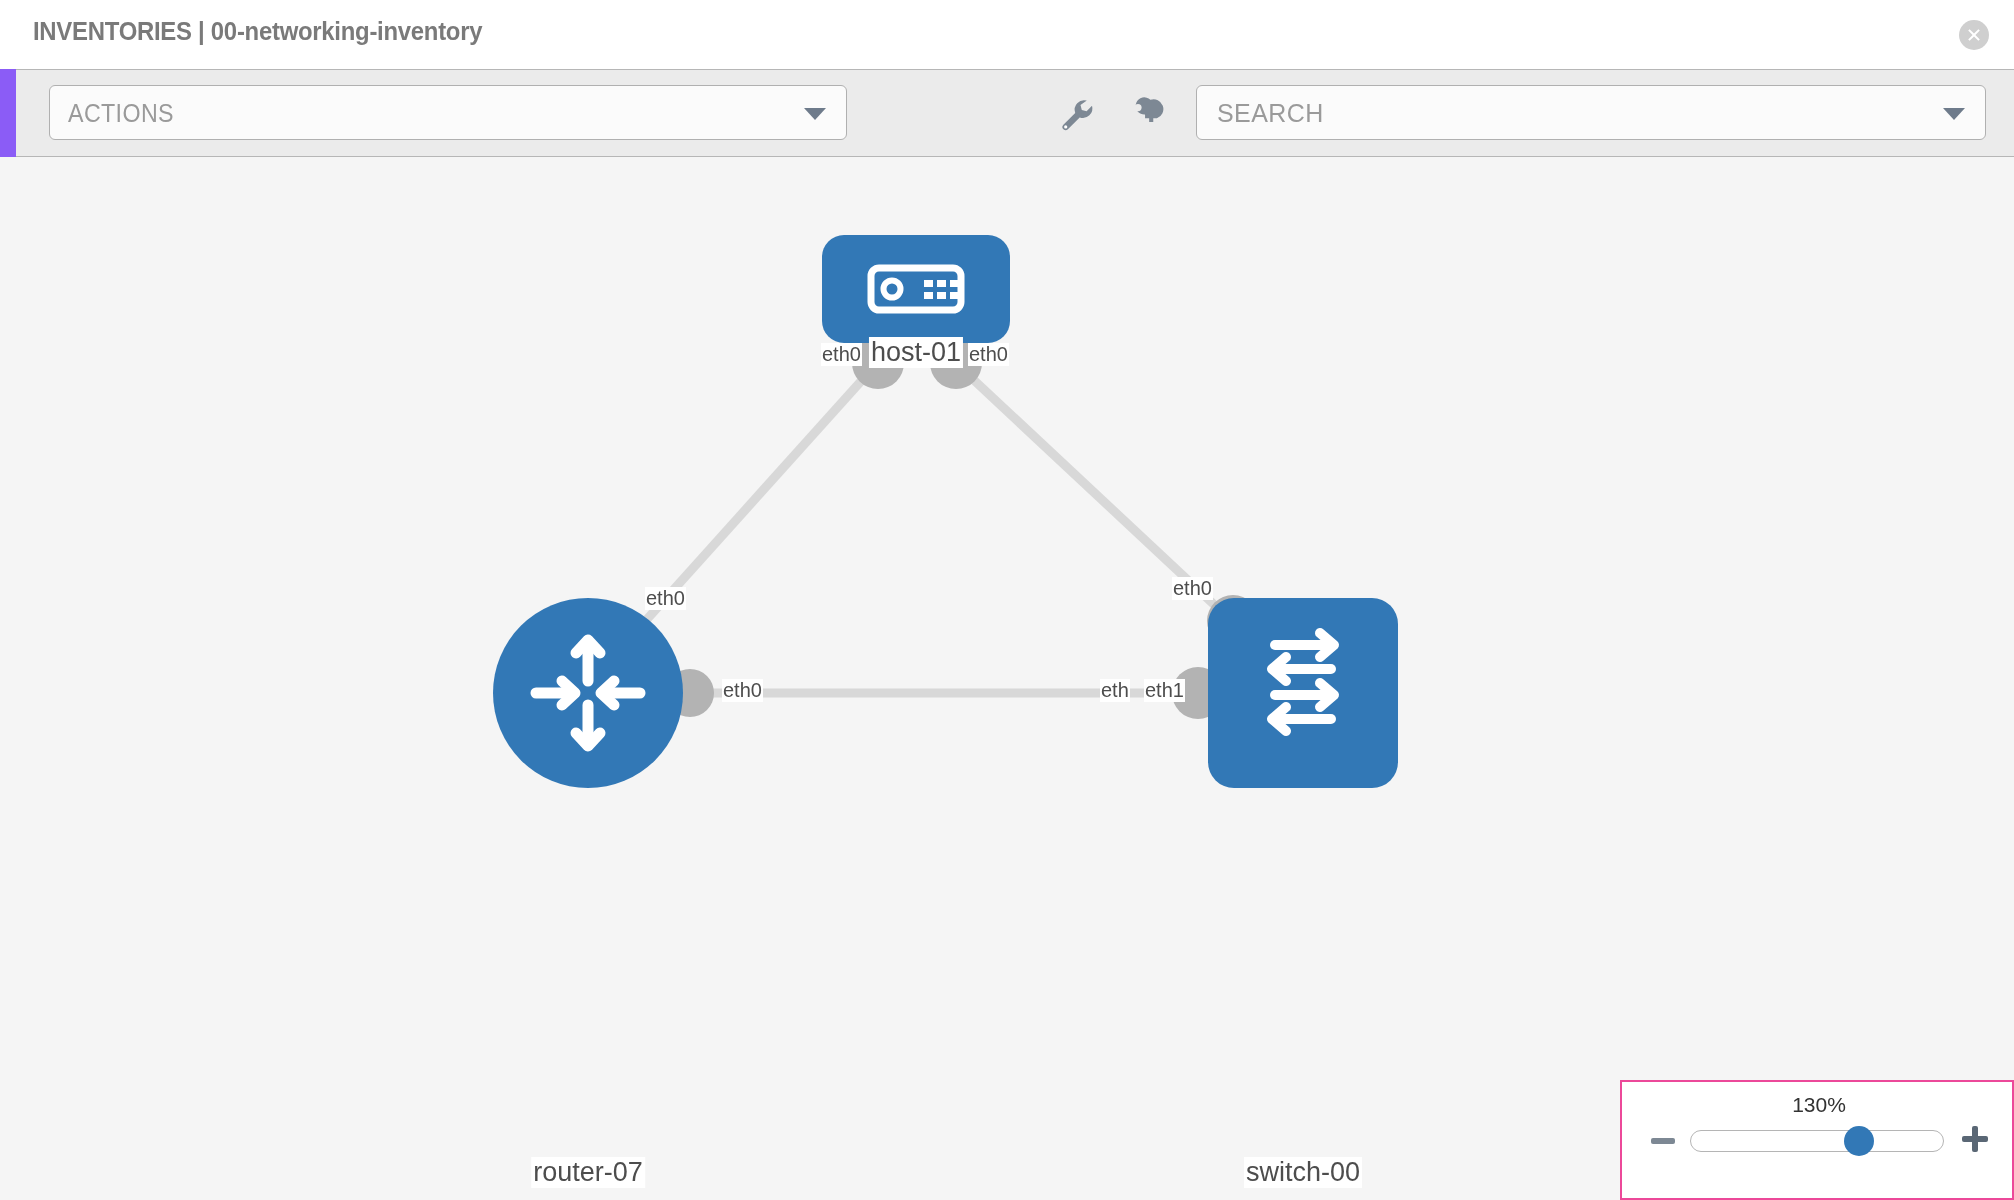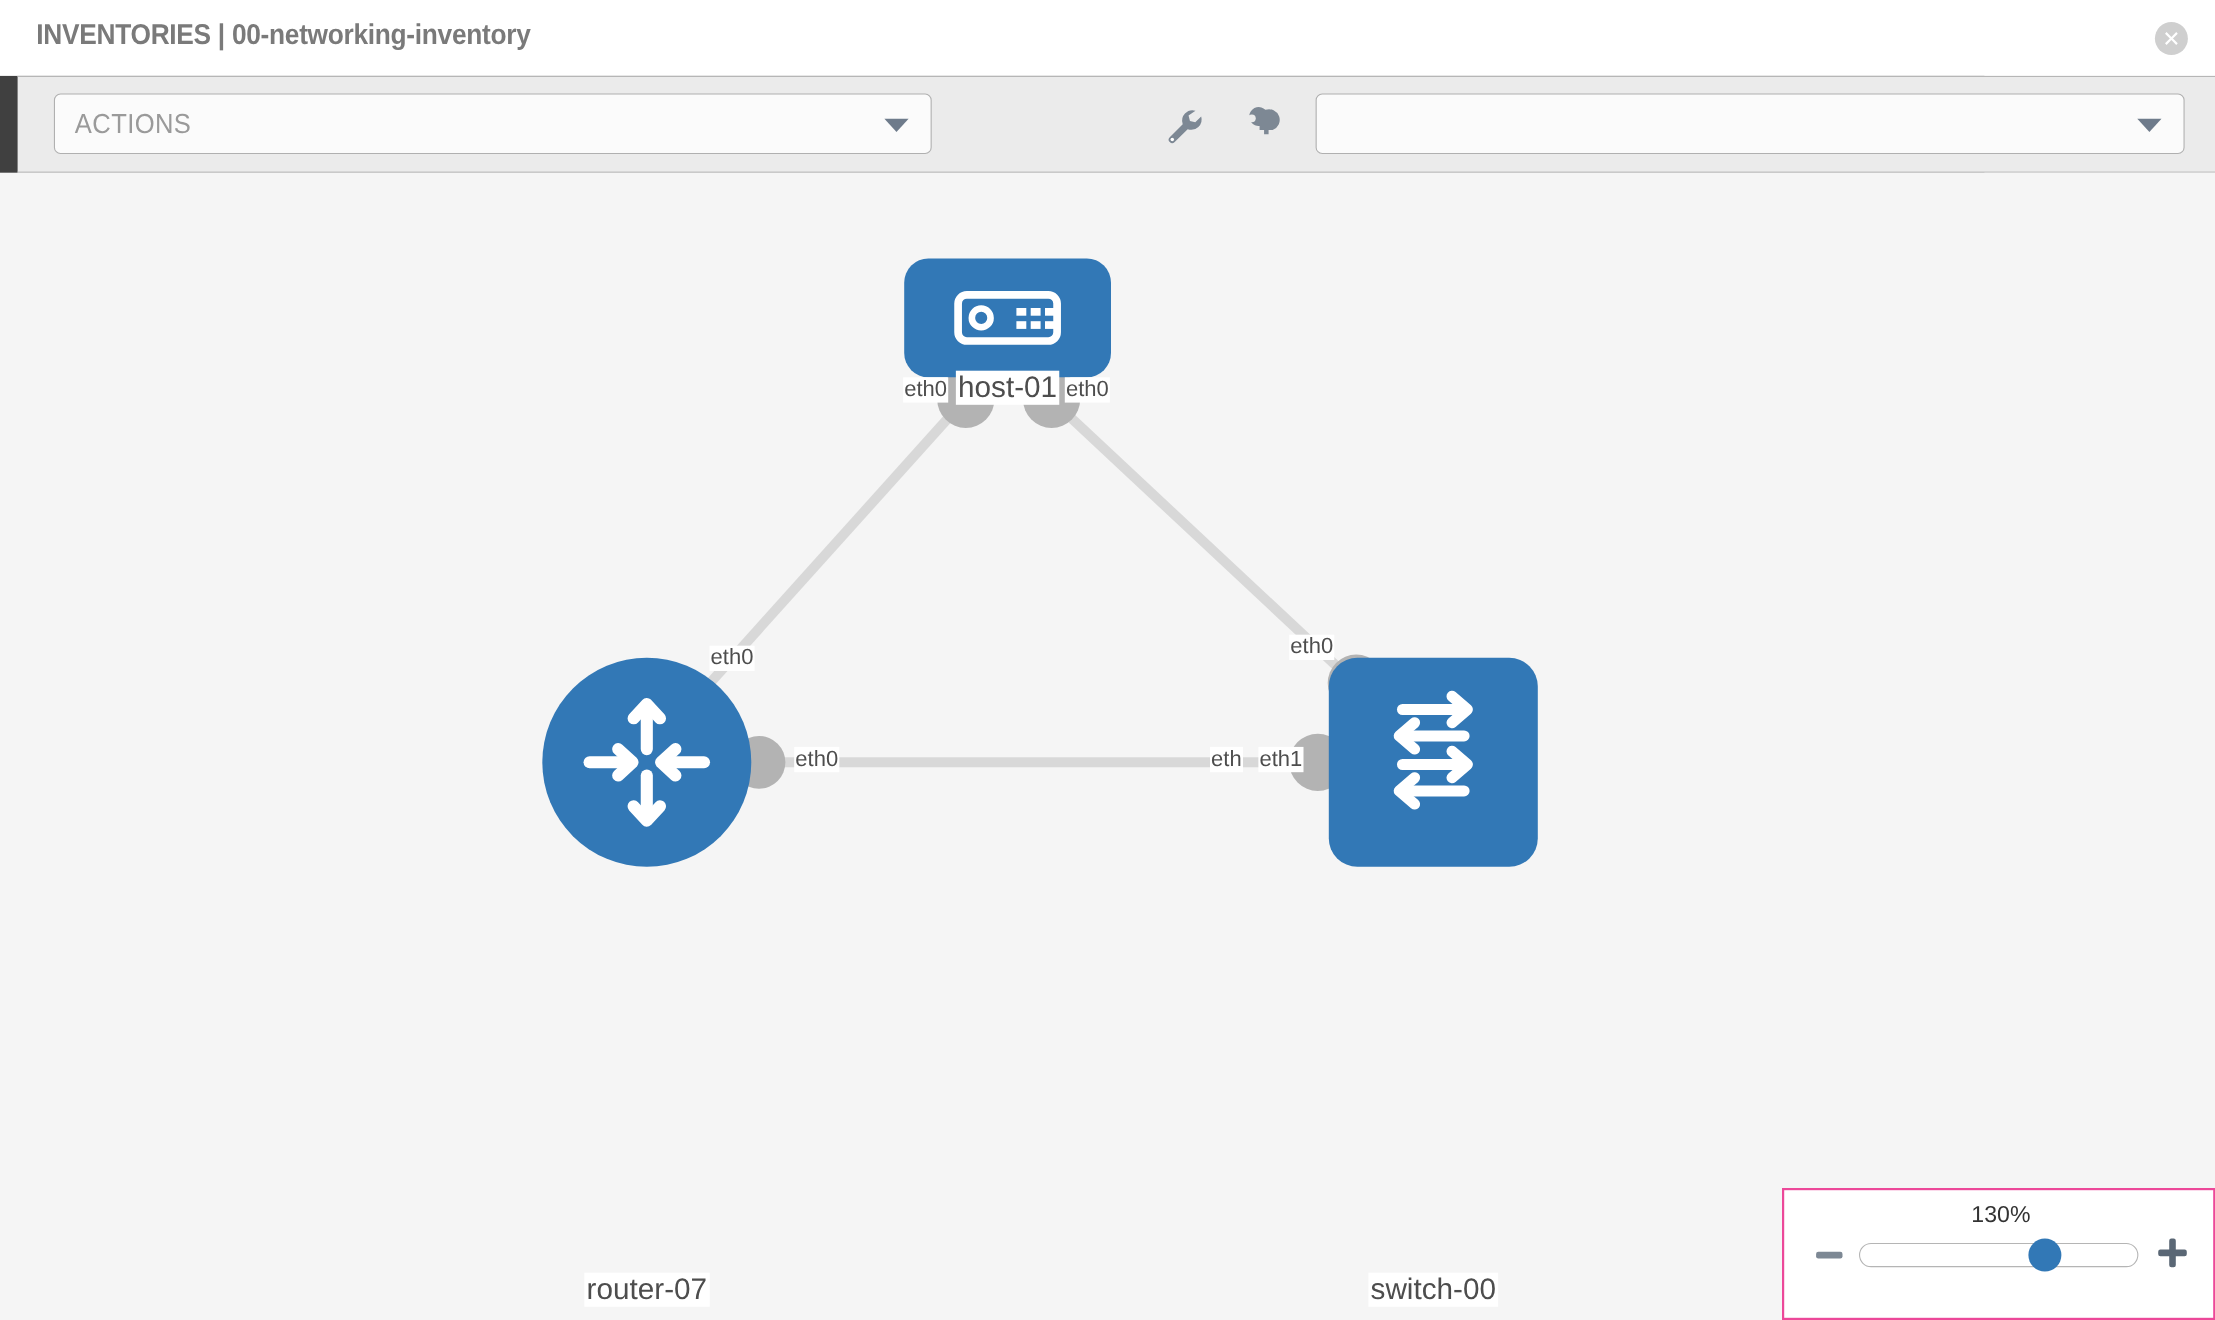--- a/index.html
+++ b/index.html
@@ -9,21 +9,21 @@
     height: 1200px;
     overflow: hidden;
     background: #ffffff;
     font-family: "Liberation Sans", sans-serif;
   }
 
   #app {
     position: relative;
     width: 1804px;
     height: 1200px;
-    background: #404040;
+    background: #8b5cf6;
   }
 
   
   .header {
     position: absolute;
     left: 0; top: 0;
     width: 2014px;
     height: 69px;
     background: #ffffff;
     box-sizing: border-box;
@@ -263,20 +263,21 @@
     </div>
 
     <div class="tool-icon key-icon">
       <svg width="40" height="40" viewBox="0 0 40 40" aria-hidden="true">
         <path d="M14.5 5.5 a8.6 8.6 0 1 0 6.6 14.1 l2.6 2.6 l2.9 -2.9 l2.7 2.7 l2.9 -2.9 l-2.7 -2.7 l2.6 -2.6 A8.6 8.6 0 0 0 14.5 5.5 Z" fill="#7d8894" transform="rotate(45 20 20)"></path>
         <circle cx="14.0" cy="13.6" r="3.6" fill="#ebebeb"></circle>
       </svg>
     </div>
 
     <div class="search-box">
+      <input class="search-input" type="text" placeholder="SEARCH" style="">
       <div class="caret search-caret"></div>
     </div>
   </div>
 
   <div class="canvas">
 
     <svg class="topo-svg" viewBox="0 0 2014 1043">
       <defs>
 
         <g id="glyph-server">

